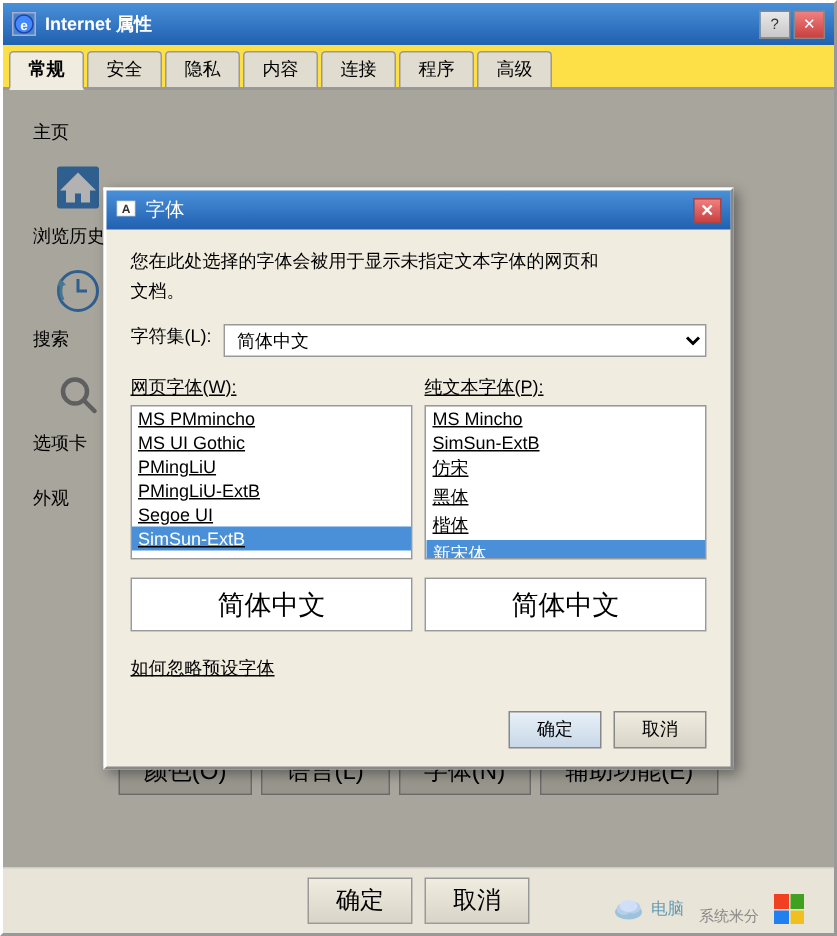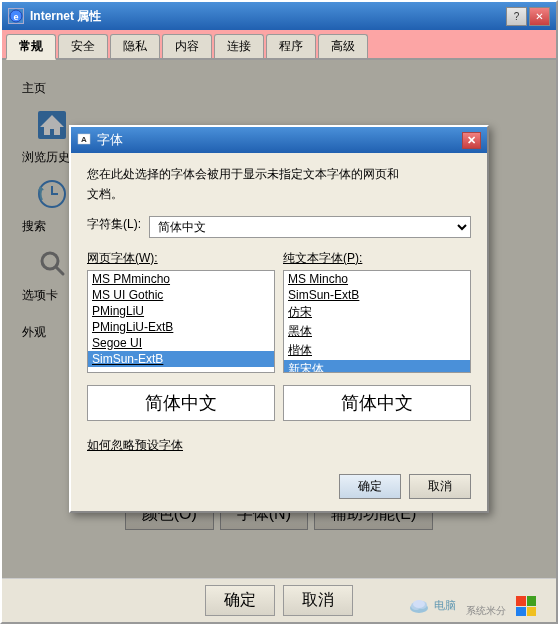--- a/index.html
+++ b/index.html
@@ -71,21 +71,21 @@
       color: #333;
     }
 
     .titlebar-btn.close {
       background: linear-gradient(to bottom, #f08080, #c84040);
       color: white;
     }
 
     
     .tabs-bar {
-      background: #fca5a5;
+      background: #fde047;
       padding: 4px 4px 0;
       display: flex;
       gap: 2px;
       border-bottom: 2px solid #999;
     }
 
     .tab {
       padding: 3px 12px;
       background: #e0dcd0;
       border: 1px solid #999;
@@ -397,20 +397,21 @@
       <div class="sidebar-label">选项卡</div>
       <div style="height:8px;"></div>
       <div class="sidebar-label">外观</div>
     </div>
 
     <div style="flex:1;"></div>
 
     <div style="position:absolute; bottom:48px; left:0; right:0; padding:0 8px;">
       <div style="display:flex; gap:6px; justify-content:center;">
         <button class="btn">颜色(O)</button>
+        <button class="btn">语言(L)</button>
         <button class="btn">字体(N)</button>
         <button class="btn">辅助功能(E)</button>
       </div>
     </div>
 
     <div class="overlay">
       <div class="modal">
 
         <div class="modal-titlebar">
           <div>

